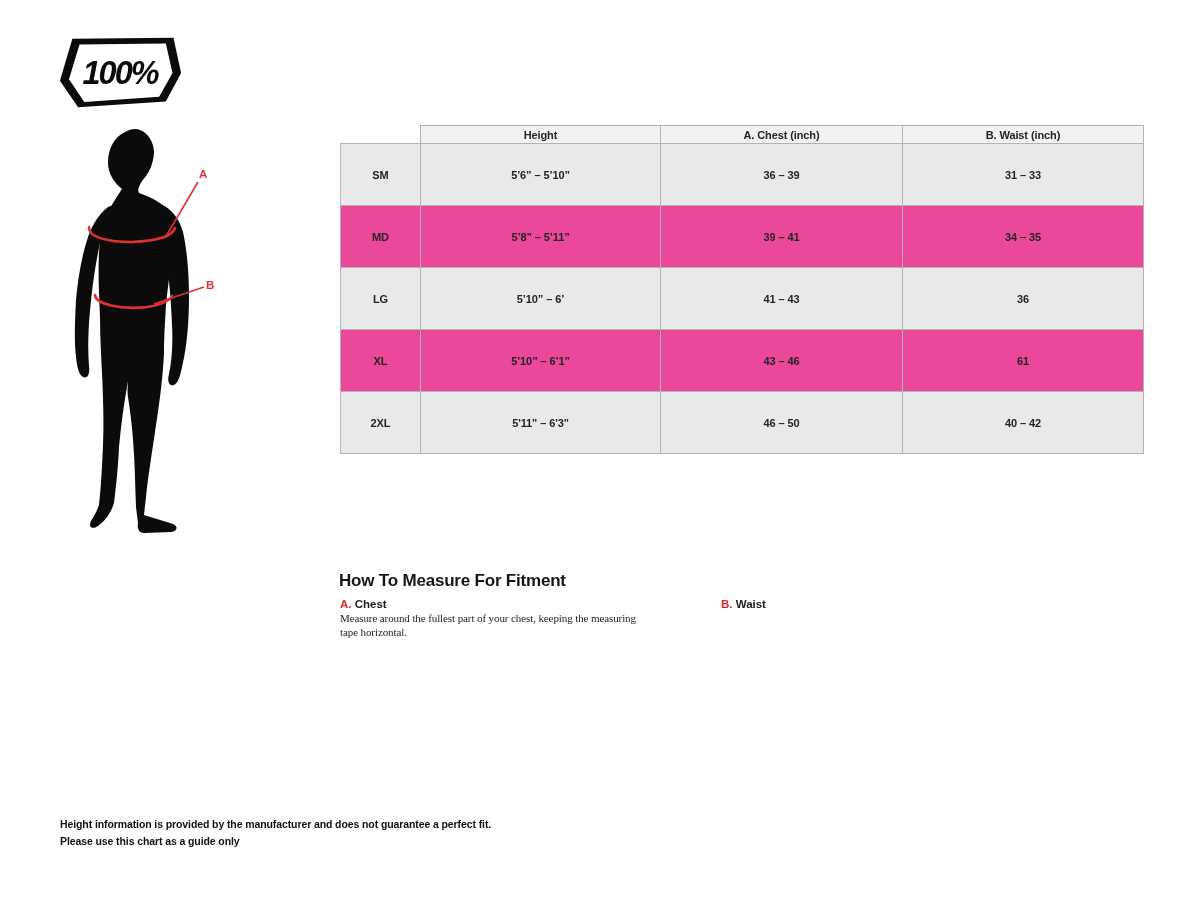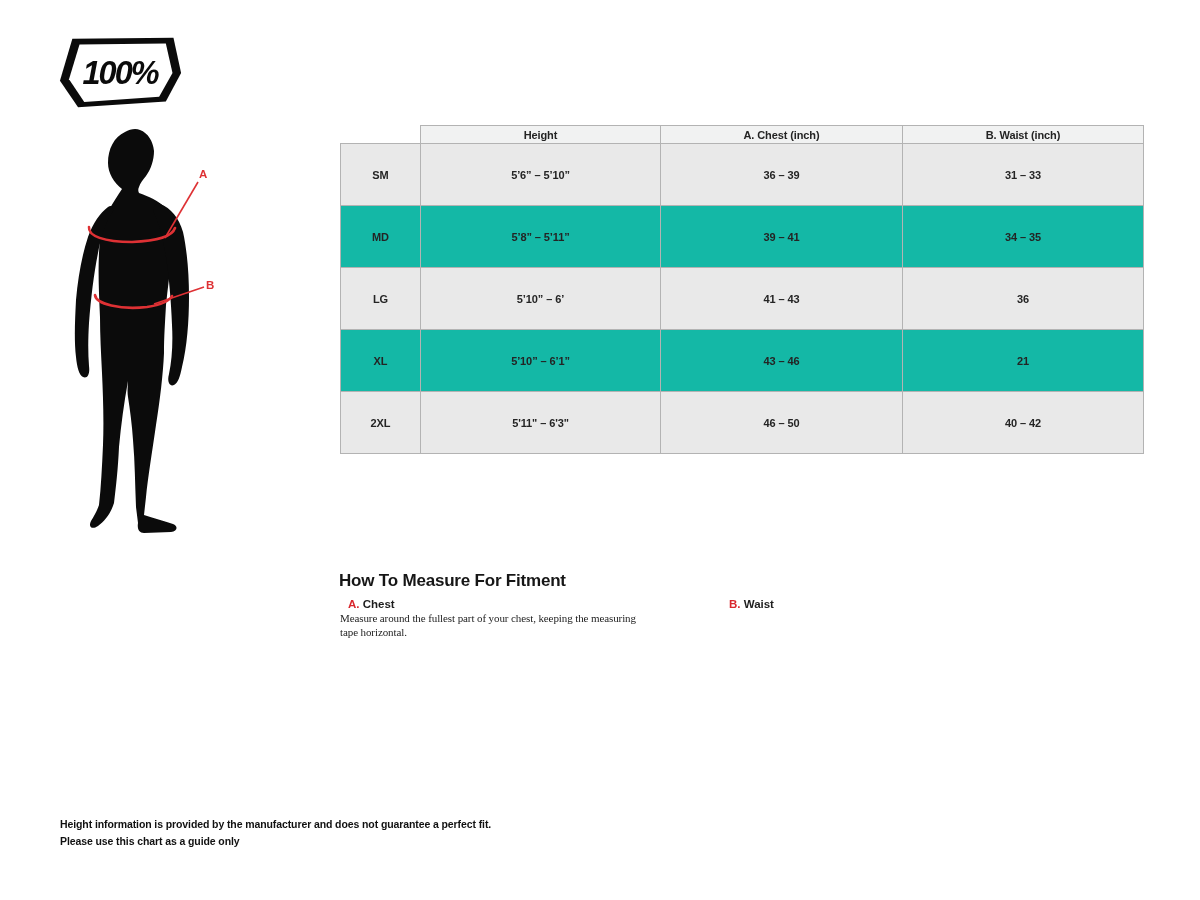--- a/index.html
+++ b/index.html
@@ -26,32 +26,32 @@
     border-collapse: collapse; table-layout: fixed;
   }
   .size-table th, .size-table td {
     border: 1px solid #b3b3b3;
     font-size: 11px; font-weight: 700; color: #242424;
     text-align: center; vertical-align: middle;
     letter-spacing: -0.1px;
   }
   .size-table thead th { height: 18px; background: #f1f2f2; }
   .size-table thead th.corner { border: none; background: #ffffff; }
-  .size-table tbody th, .size-table tbody td { height: 62px; background: #14b8a6; }
+  .size-table tbody th, .size-table tbody td { height: 62px; background: #ec4899; }
   .size-table tbody tr.shaded th, .size-table tbody tr.shaded td { background: #e9e9e9; }
 
   
   .howto-title {
     position: absolute; left: 339px; top: 571px;
     font-size: 17px; font-weight: 700; color: #161616; letter-spacing: -0.2px;
   }
   .measure-col { position: absolute; top: 598px; width: 302px; }
   .measure-col.col-a { left: 340px; }
   .measure-col.col-b { left: 721px; }
-  .measure-label { font-size: 11.5px; font-weight: 700; color: #1d1d1d; margin-bottom: 1px; margin-left: 8px; }
+  .measure-label { font-size: 11.5px; font-weight: 700; color: #1d1d1d; margin-bottom: 1px; }
   .measure-label .letter { color: #d9272e; }
   .measure-text { font-size: 11px; font-weight: 400; color: #1d1d1d; line-height: 14px; letter-spacing: -0.1px; font-family: Liberation Serif, serif; }
 
   
   .footer { position: absolute; left: 60px; top: 818px; }
   .footer div { font-size: 10.5px; font-weight: 700; color: #111; line-height: 12px; margin-bottom: 5px; letter-spacing: -0.1px; }
 </style>
 </head>
 <body>
 
@@ -166,21 +166,21 @@
       <tr class="shaded">
         <th>LG</th>
         <td>5’10” – 6’</td>
         <td>41 – 43</td>
         <td>36</td>
       </tr>
       <tr>
         <th>XL</th>
         <td>5’10” – 6’1”</td>
         <td>43 – 46</td>
-        <td>21</td>
+        <td>61</td>
       </tr>
       <tr class="shaded">
         <th>2XL</th>
         <td>5'11" – 6'3"</td>
         <td>46 – 50</td>
         <td>40 – 42</td>
       </tr>
     </tbody>
   </table>
 

